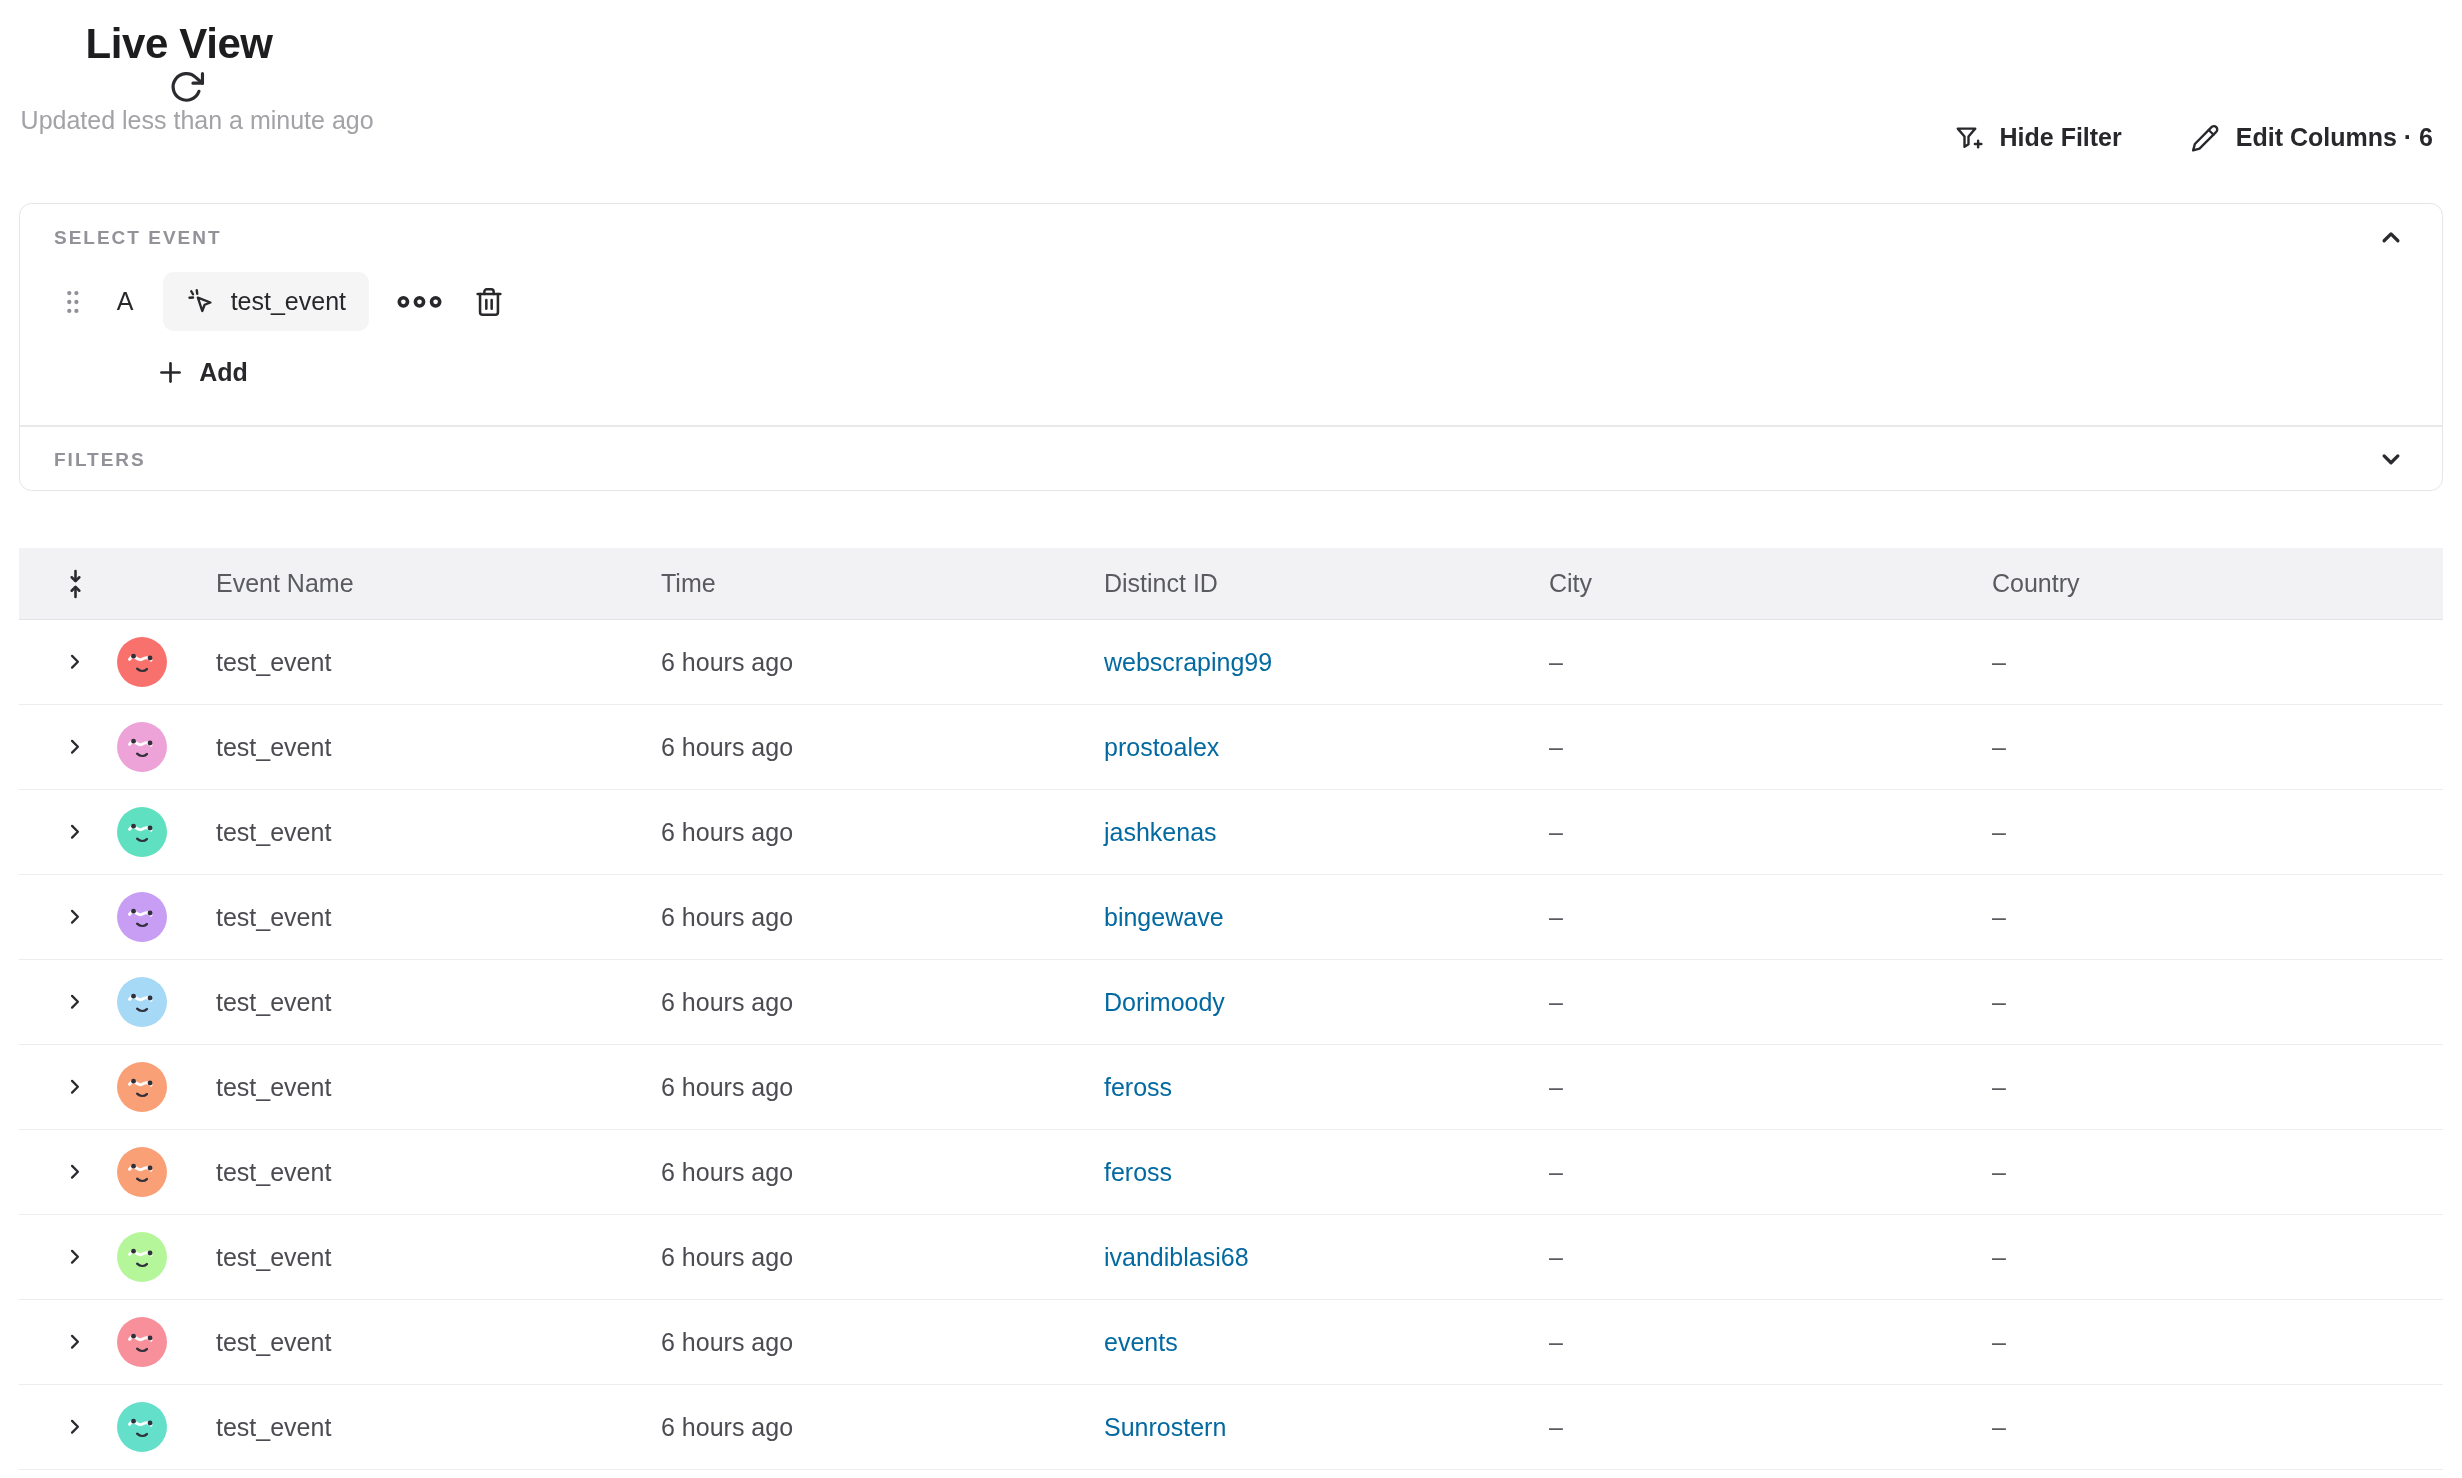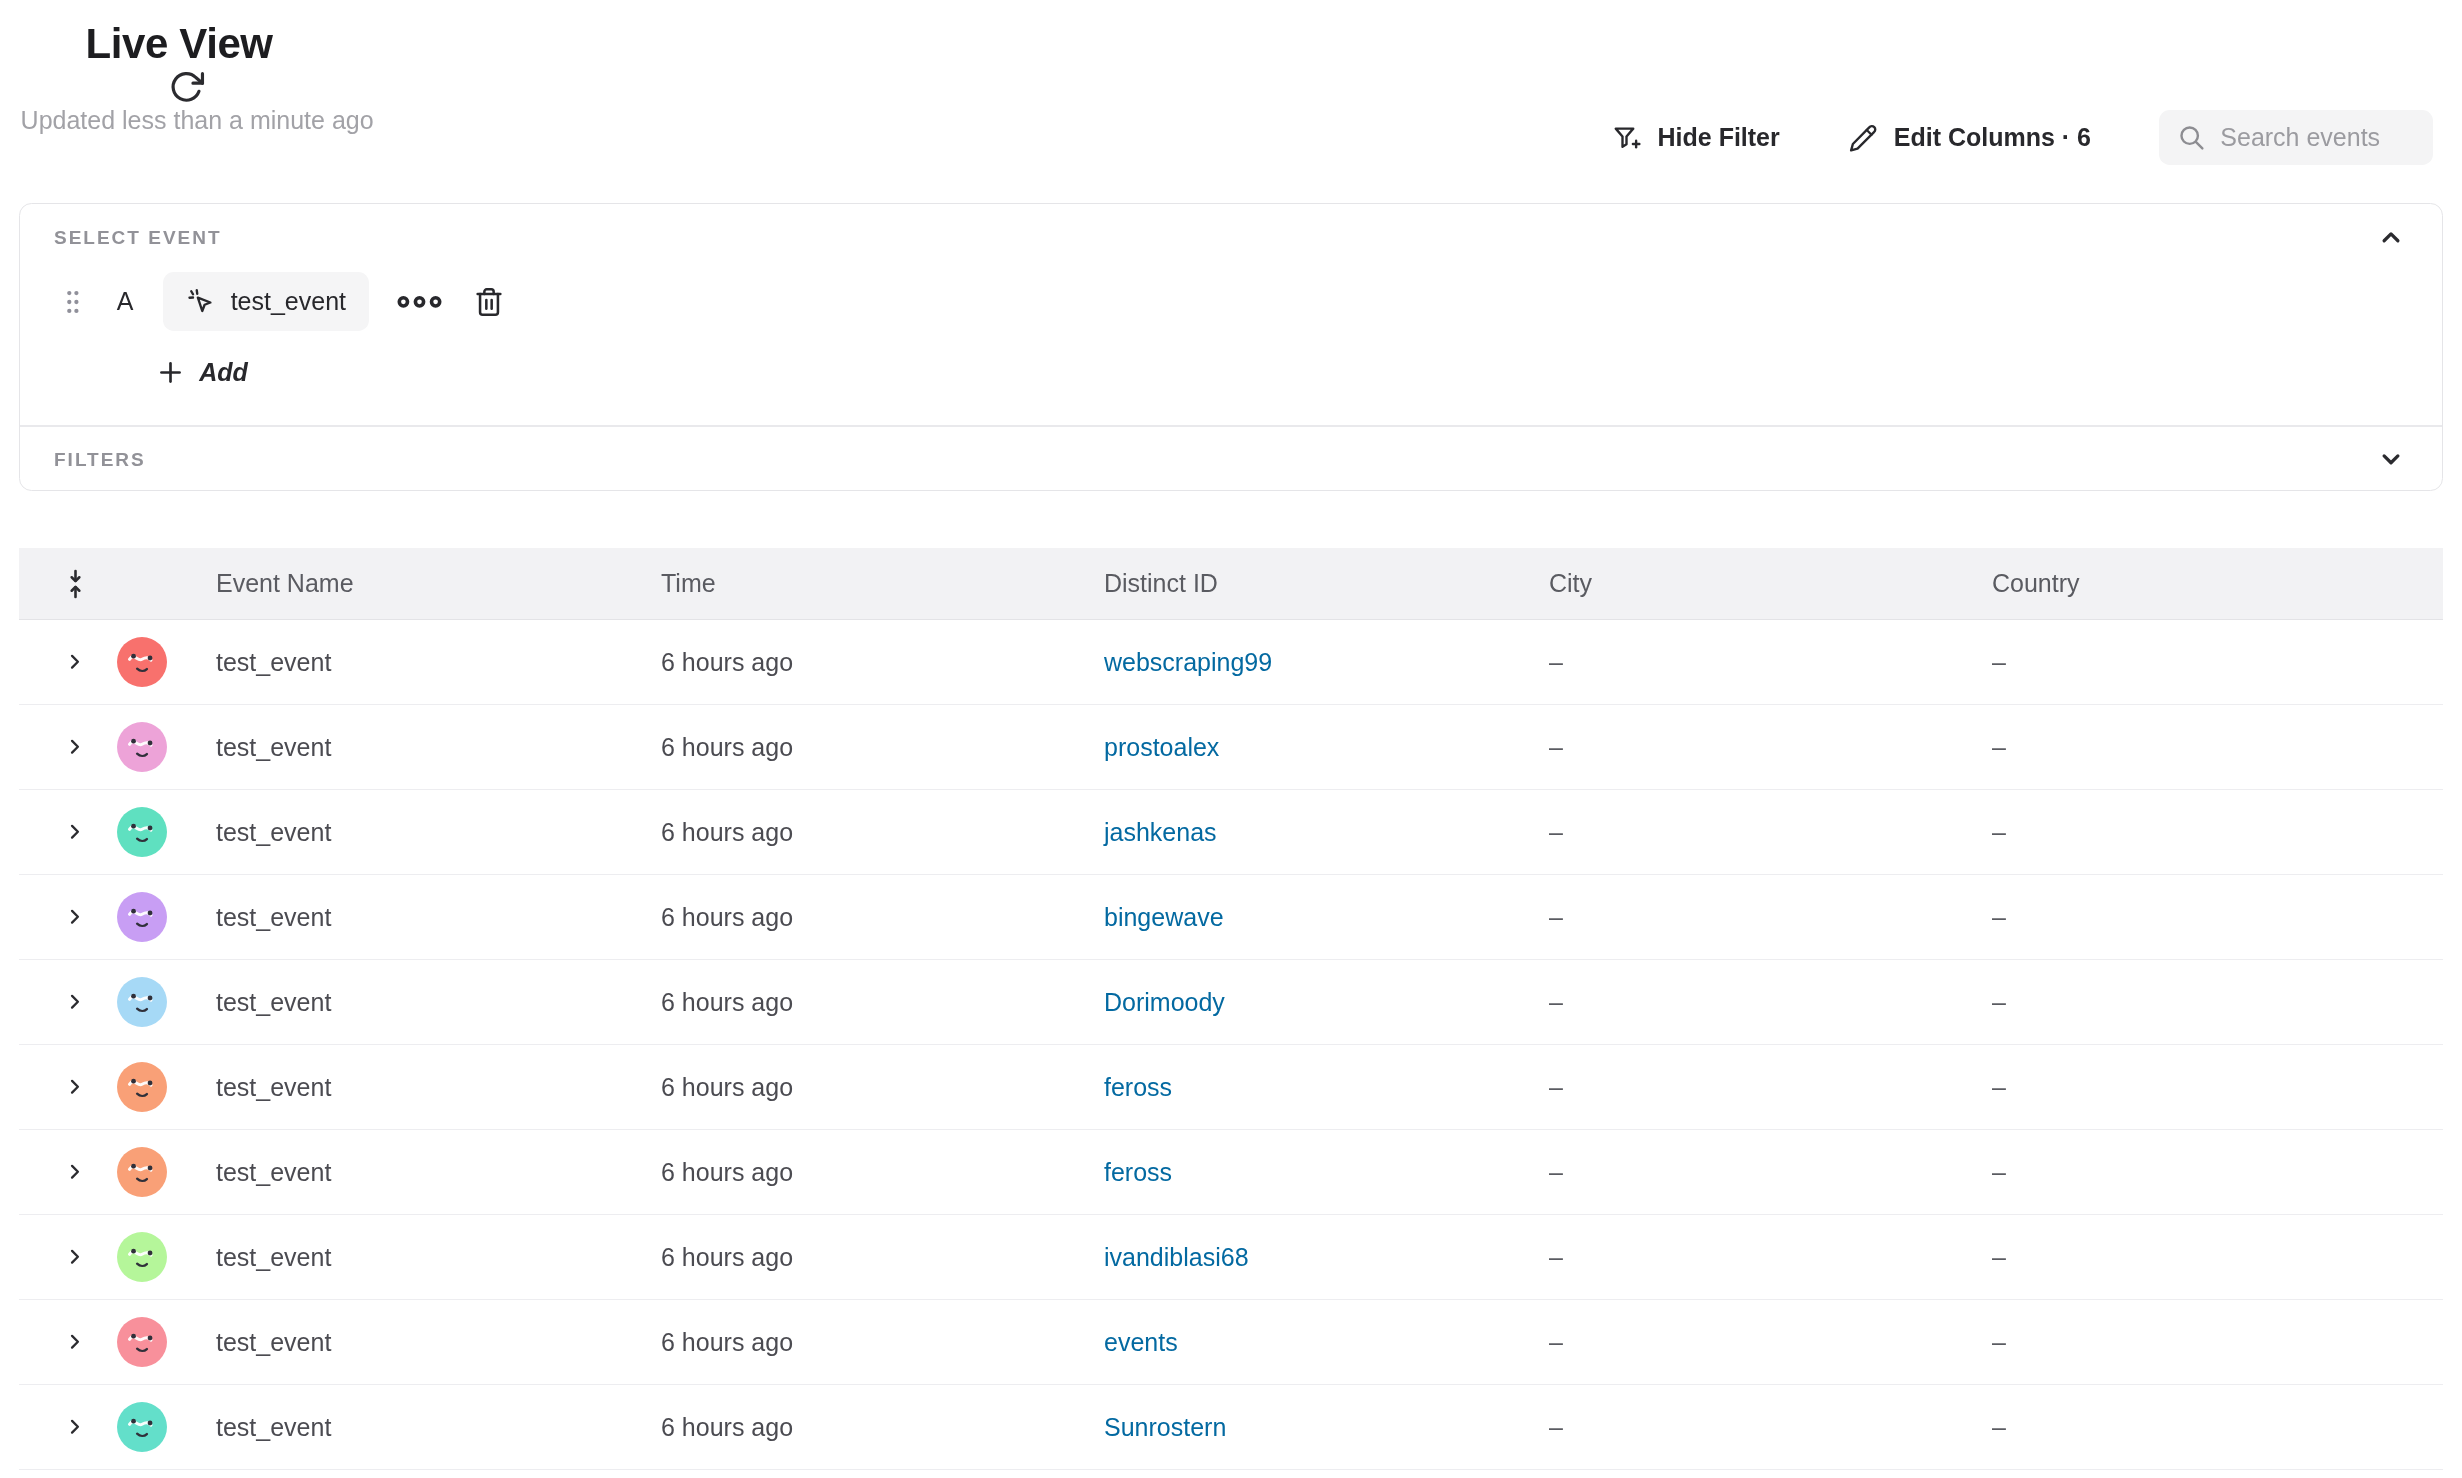--- a/index.html
+++ b/index.html
@@ -33,21 +33,21 @@
   .chev-top { top: 18px; }
   .chev-bottom { top: 240px; }
   .event-row { position: absolute; left: 34px; top: 68px; height: 59px; display: flex; align-items: center; }
   .drag-handle { background: none; border: none; cursor: grab; display: flex; margin: 0 34px 0 9px; }
   .series-letter { font-size: 25px; color: #28282c; margin-right: 30px; }
   .event-chip { height: 59px; padding: 0 23px; background: #f5f5f6; border: none; border-radius: 10.7px; cursor: pointer;
                 display: flex; align-items: center; gap: 14.3px; font-size: 25px; color: #28282c; font-family: inherit; }
   .more-btn { background: none; border: none; cursor: pointer; display: flex; margin-left: 27px; }
   .trash-btn { background: none; border: none; cursor: pointer; display: flex; margin-left: 30px; }
   .add-btn { position: absolute; left: 136px; top: 154px; display: flex; align-items: flex-end; gap: 14.3px;
-             font-size: 25px; font-weight: 600; color: #28282c; background: none; border: none; cursor: pointer; font-family: inherit; font-style: italic; }
+             font-size: 25px; font-weight: 600; color: #28282c; background: none; border: none; cursor: pointer; font-family: inherit; }
   .card-divider { position: absolute; left: 0; right: 0; top: 221px; height: 1.8px; background: #e9e9ec; }
 
   
   .table { position: absolute; left: 19px; right: 19px; top: 548px; bottom: 0; overflow: hidden; }
   .thead, .trow { display: grid; grid-template-columns: 98px 72px 445px 443px 445px 443px 1fr; align-items: center; }
   .thead { height: 72px; background: #f2f2f4; border-bottom: 1.8px solid #e3e3e6; }
   .th { font-size: 25px; font-weight: 400; color: #5a5b61; padding-left: 27px; }
   .icon-cell { display: flex; justify-content: center; padding-left: 14.3px; }
   .trow { height: 85px; border-bottom: 1.3px solid #ededf0; background: #fff; }
   .cell { font-size: 25px; color: #4b4b51; padding-left: 27px; white-space: nowrap; overflow: hidden; }
@@ -84,27 +84,20 @@
       </svg>
       <span>Hide Filter</span>
     </button>
     <button class="tool-btn">
       <svg width="30" height="30" viewBox="0 0 24 24" fill="none" stroke="#28282c" stroke-width="1.9" stroke-linecap="round" stroke-linejoin="round">
         <path d="M17 3.5a2.7 2.7 0 1 1 3.8 3.8L7.6 20.5 2.5 21.9l1.4-5.1L17 3.5z"></path>
         <line x1="15" y1="5.6" x2="18.8" y2="9.4"></line>
       </svg>
       <span>Edit Columns · 6</span>
     </button>
-    <div class="search-box">
-      <svg width="29" height="29" viewBox="0 0 24 24" fill="none" stroke="#8d8d92" stroke-width="2" stroke-linecap="round">
-        <circle cx="10.5" cy="10.5" r="6.8"></circle>
-        <line x1="15.6" y1="15.6" x2="21" y2="21"></line>
-      </svg>
-      <input type="text" value="" placeholder="Search events" style="">
-    </div>
   </div>
 
   <div class="card">
     <div class="section-label label-select">SELECT EVENT</div>
     <button class="chev-btn chev-top">
       <svg width="30" height="30" viewBox="0 0 24 24" fill="none" stroke="#2b2b2f" stroke-width="2.6" stroke-linecap="round" stroke-linejoin="round">
         <polyline points="6.5 15 12 9.5 17.5 15"></polyline>
       </svg>
     </button>
 

